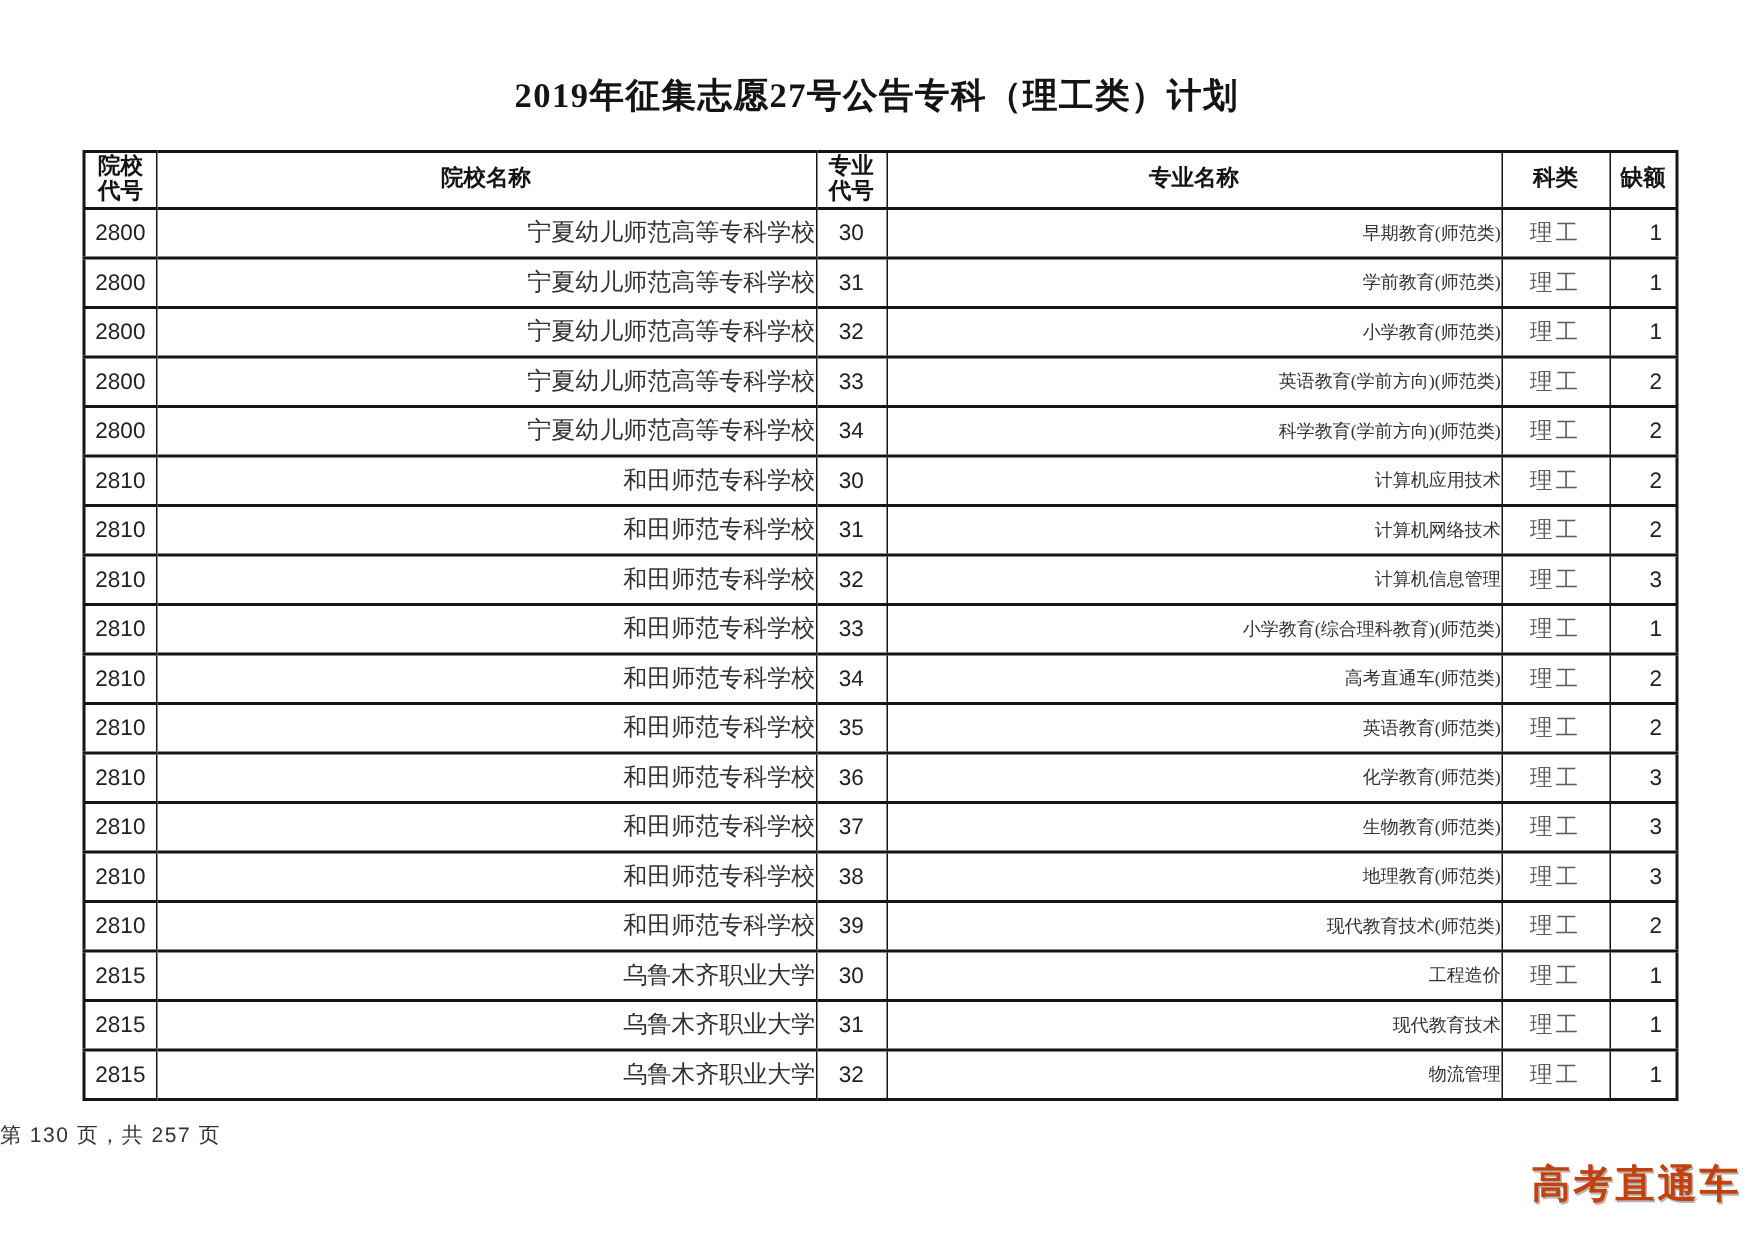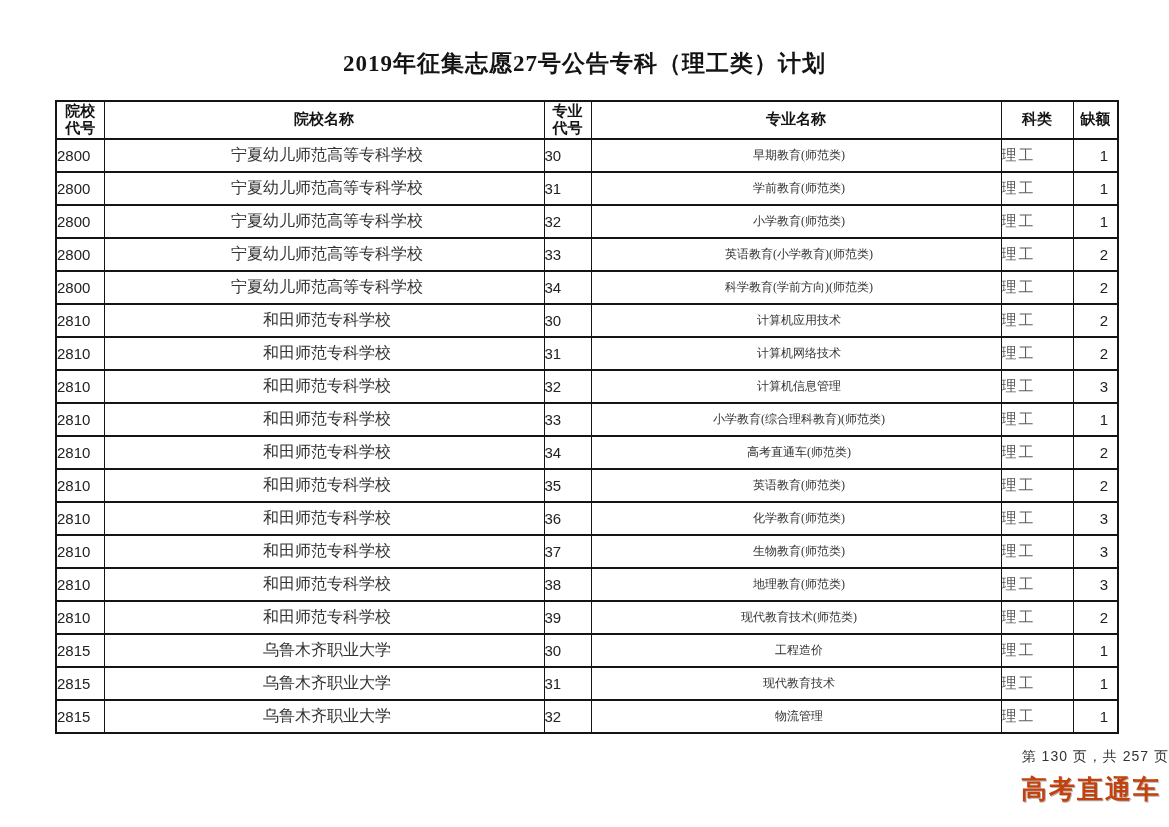--- a/index.html
+++ b/index.html
@@ -56,32 +56,32 @@
   .plan-table td {
     height: 31px;
     font-size: 15px;
     vertical-align: middle;
     color: #333;
   }
   td.num {
     font-family: "Liberation Sans", "DejaVu Sans", sans-serif;
     color: #222;
   }
-  td.c { }
-  td.l { text-align: center; padding-left: 6px; }
+  td.c { text-align: center; }
+  td.l { text-align: right; padding-left: 6px; }
   td.r { text-align: right; padding-right: 9px; }
   td.cat { color: #5d5d5d; letter-spacing: 2px; margin-left: 37px; }
   td.college { font-size: 16px; }
   td.major { font-size: 12px; }
   .page-footer {
     position: absolute;
     top: 748px;
     left: 0;
     width: 100%;
-    text-align: right;
+    text-align: left;
     font-family: "Liberation Sans", "DejaVu Sans", sans-serif;
     font-size: 14px;
     color: #333;
     letter-spacing: 1px;
   }
   .watermark {
     position: absolute;
     right: 8px;
     bottom: 20px;
     font-size: 26px;
@@ -143,21 +143,21 @@
     <td class="num c">32</td>
     <td class="l major">小学教育(师范类)</td>
     <td class="c cat">理工</td>
     <td class="num r">1</td>
   </tr>
 
   <tr>
     <td class="num c">2800</td>
     <td class="l college">宁夏幼儿师范高等专科学校</td>
     <td class="num c">33</td>
-    <td class="l major">英语教育(小学教育)(师范类)</td>
+    <td class="l major">英语教育(学前方向)(师范类)</td>
     <td class="c cat">理工</td>
     <td class="num r">2</td>
   </tr>
 
   <tr>
     <td class="num c">2800</td>
     <td class="l college">宁夏幼儿师范高等专科学校</td>
     <td class="num c">34</td>
     <td class="l major">科学教育(学前方向)(师范类)</td>
     <td class="c cat">理工</td>

